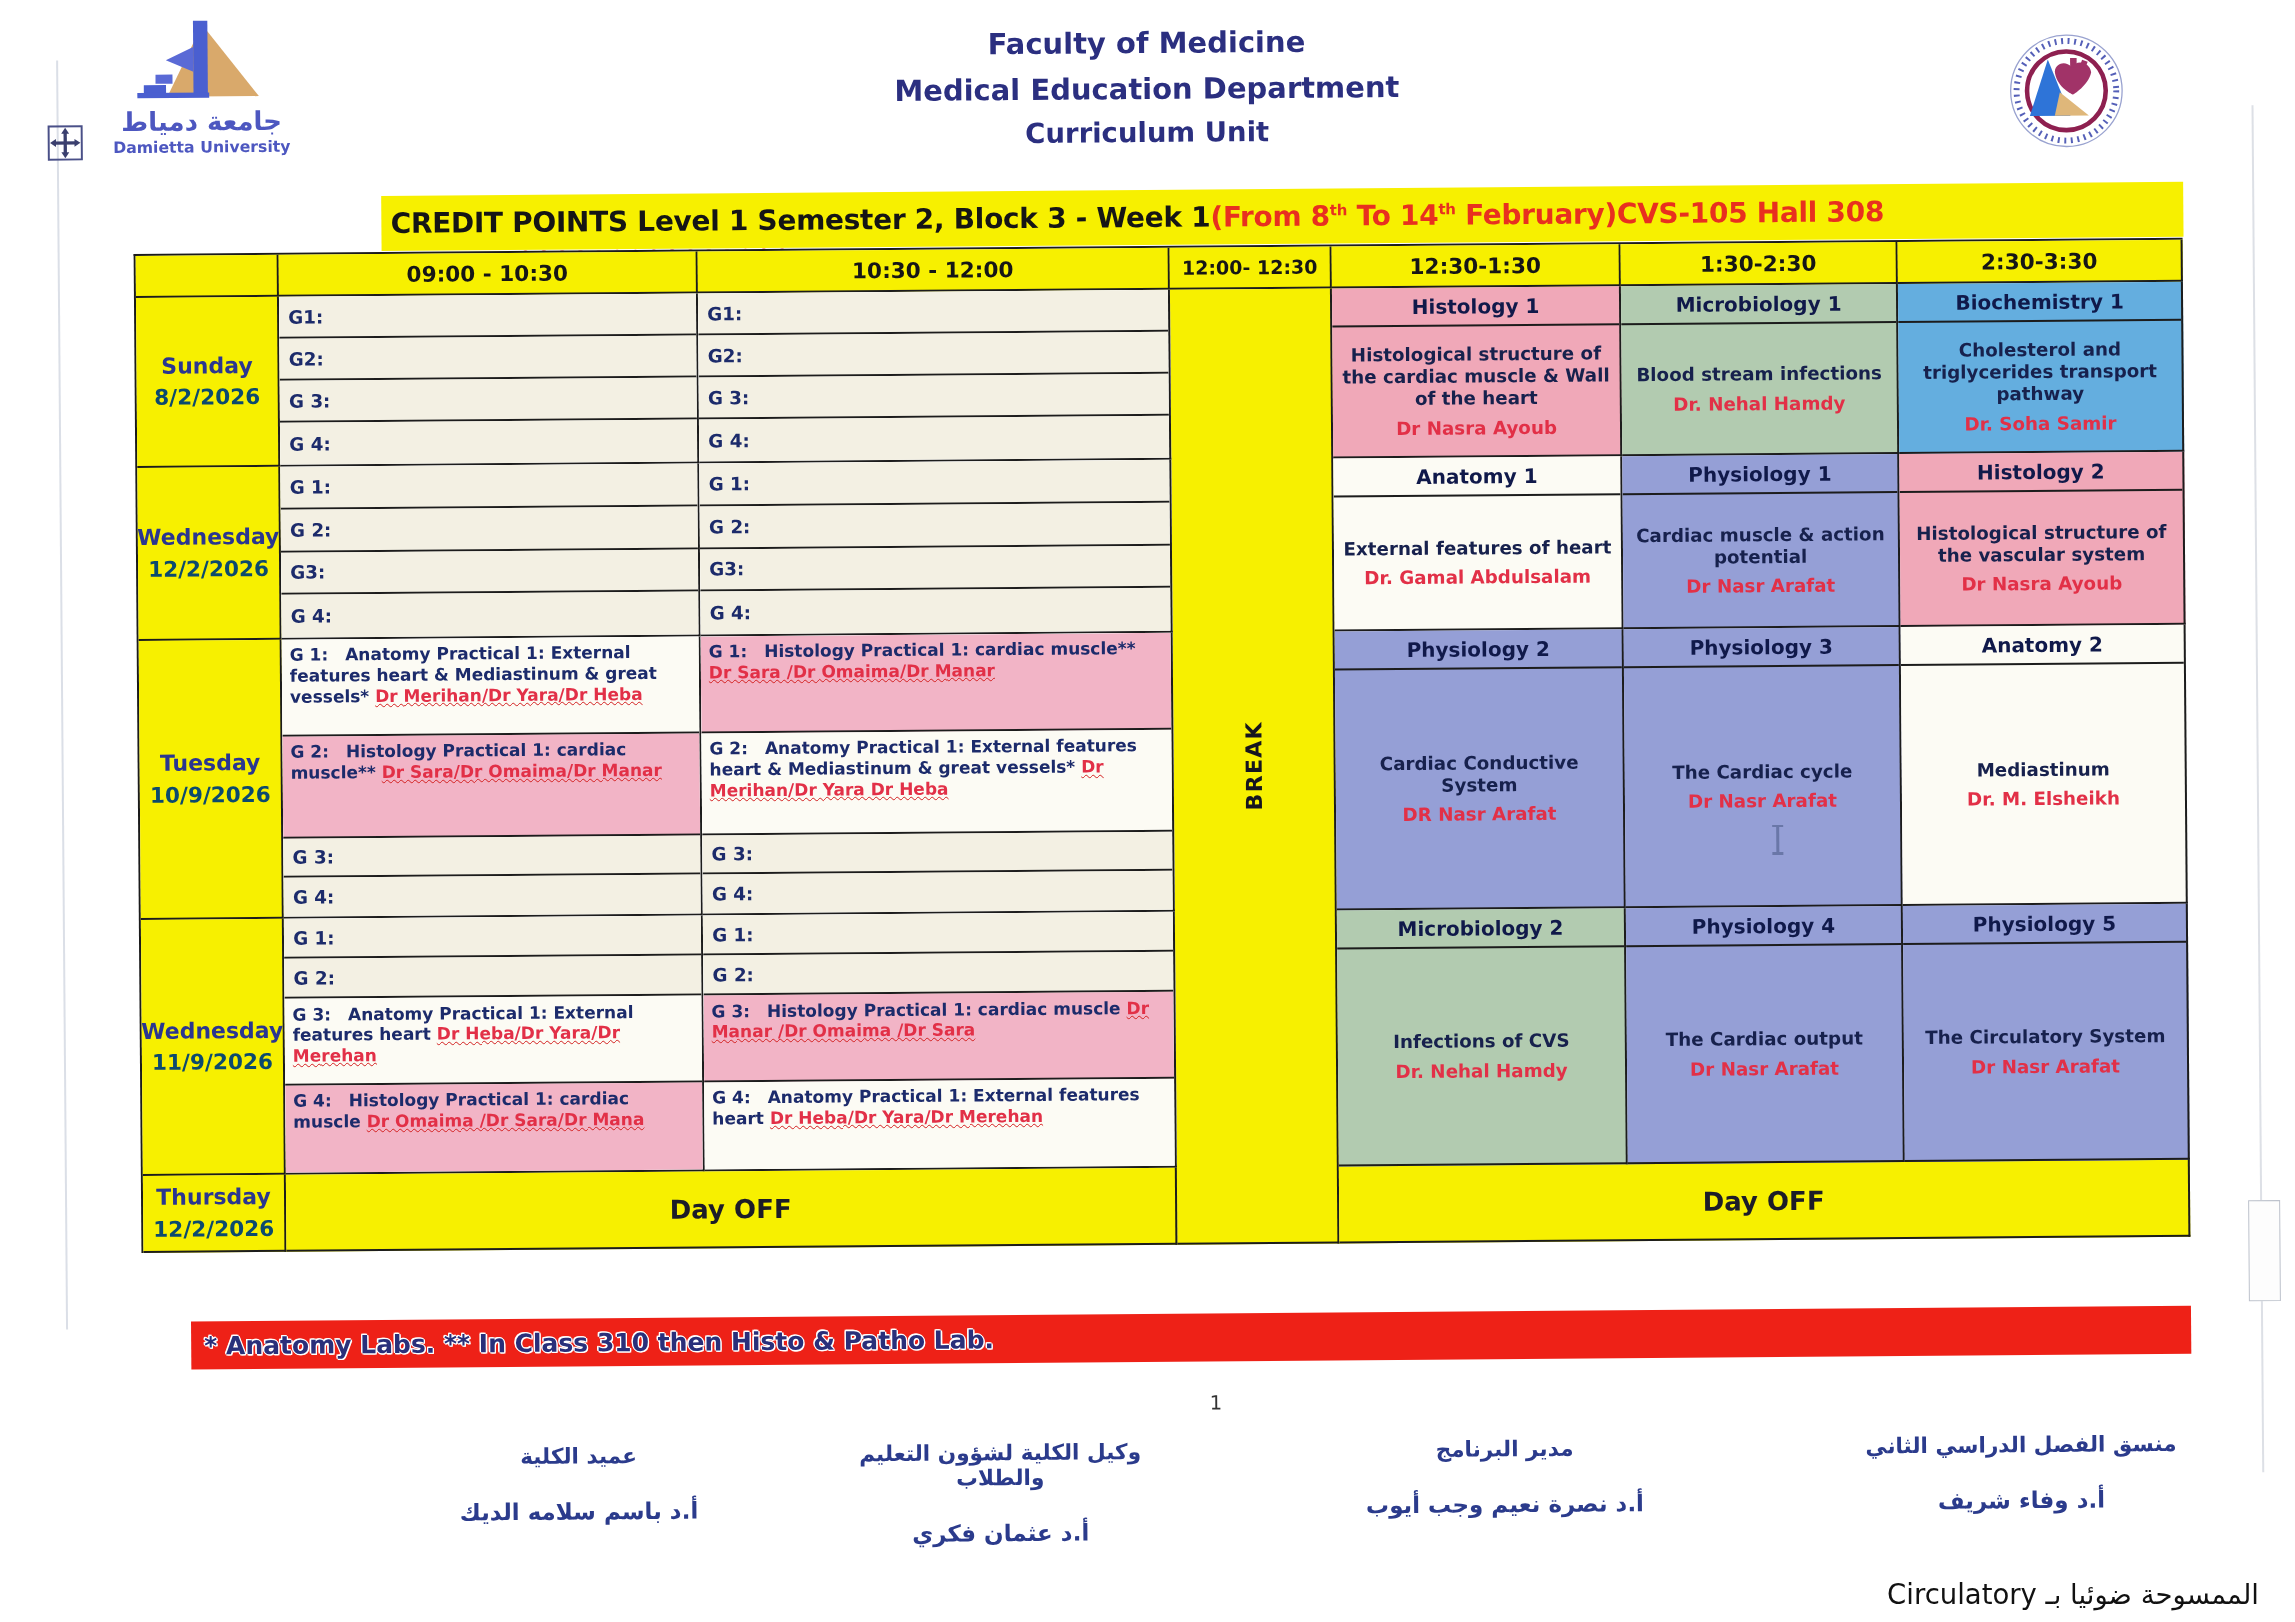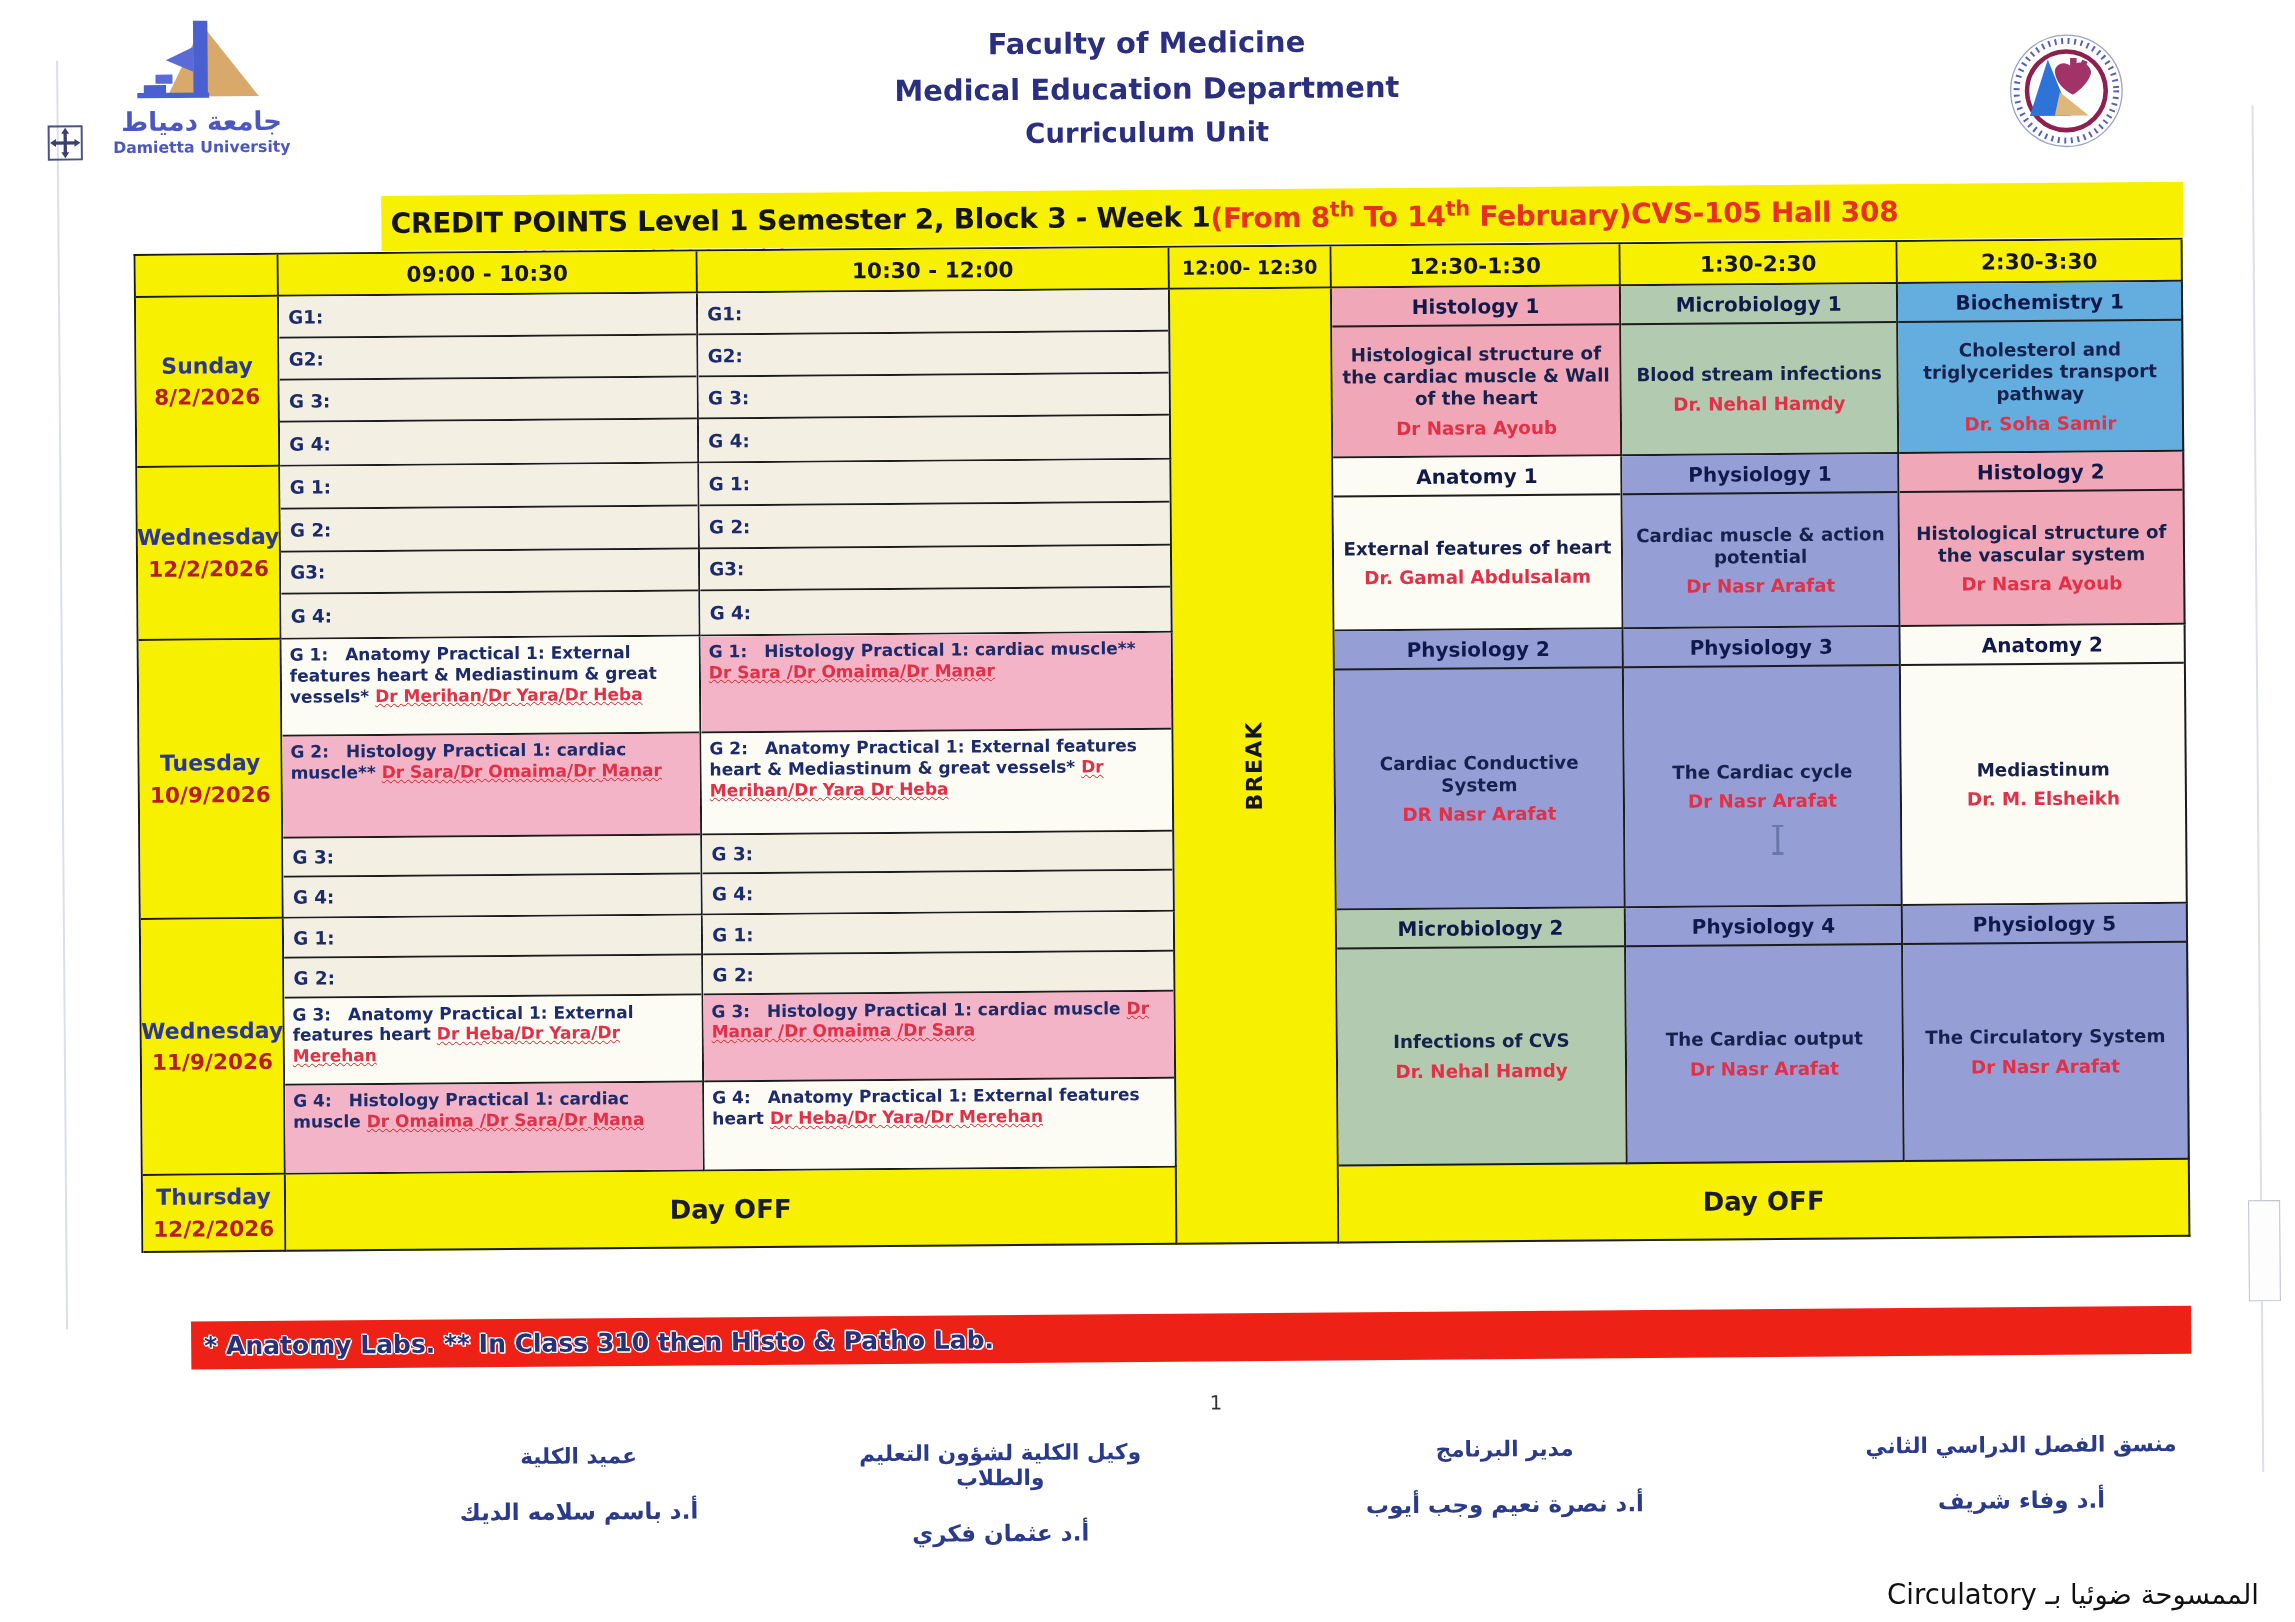--- a/index.html
+++ b/index.html
@@ -21,35 +21,35 @@
   .org-title .l2{font-size:29px;margin-top:11.8px;}
   .org-title .l3{font-size:27.5px;margin-top:10.5px;}
   .seal{position:absolute;left:2012px;top:39px;}
   .move-handle{position:absolute;left:51px;top:116px;width:37px;height:37px;}
 
   
   .banner{position:absolute;left:385px;top:190px;width:1802px;height:55px;background:#F7F000;
           display:flex;align-items:center;padding-left:9.2px;box-sizing:border-box;white-space:nowrap;}
   .banner .blk{color:#151515;font-weight:bold;font-size:28px;letter-spacing:-0.3px;}
   .banner .red{color:#E8301F;font-weight:bold;font-size:28px;letter-spacing:-0.3px;}
-  .banner sup{font-size:21px;}
+  .banner sup{font-size:15px;}
   .squiggle{position:absolute;left:523px;top:243px;}
 
   
   .tt{position:absolute;left:137px;top:246px;display:grid;
       grid-template-columns:143px 419px 472px 162px 289px 277px 285px;
       grid-template-rows:42px 170px 173px 279px 256px 77px;
       border-top:2.6px solid #1b1b1b;border-left:2.6px solid #1b1b1b;background:#fff;}
   .tt > div{border-right:2px solid #1c1c1c;border-bottom:2px solid #1c1c1c;box-sizing:border-box;overflow:hidden;}
   .th{background:#F7F000;display:flex;align-items:center;justify-content:center;
       font-weight:bold;font-size:21.6px;color:#161616;}
   .th.small{font-size:19px;}
   .daycell{background:#F7F000;display:flex;flex-direction:column;align-items:center;justify-content:center;gap:6.5px;}
   .dayname{color:#2A3690;font-weight:bold;font-size:22px;}
-  .daydate{color:#b91c1c;font-weight:bold;font-size:21.6px;text-align:center;}
+  .daydate{color:#0c4a6e;font-weight:bold;font-size:21.6px;text-align:center;}
   .breakcell{background:#F7F000;display:flex;align-items:center;justify-content:center;}
   .breaktxt{writing-mode:vertical-rl;transform:rotate(180deg);font-weight:bold;font-size:22px;color:#15151f;letter-spacing:1.3px;}
 
   .mstack{display:grid;padding:0;background:#fff;}
   .mstack.eq{grid-template-rows:repeat(4,1fr);}
   .mstack.tue{grid-template-rows:150fr 157fr 60fr 60fr;}
   .mstack.wed{grid-template-rows:62fr 62fr 134fr 134fr;}
   .mstack > div{border-bottom:2px solid #1c1c1c;box-sizing:border-box;overflow:hidden;}
   .mstack > div:last-child{border-bottom:none;}
   .gempty{background:#F3F0E3;display:flex;align-items:center;padding-left:9.2px;

